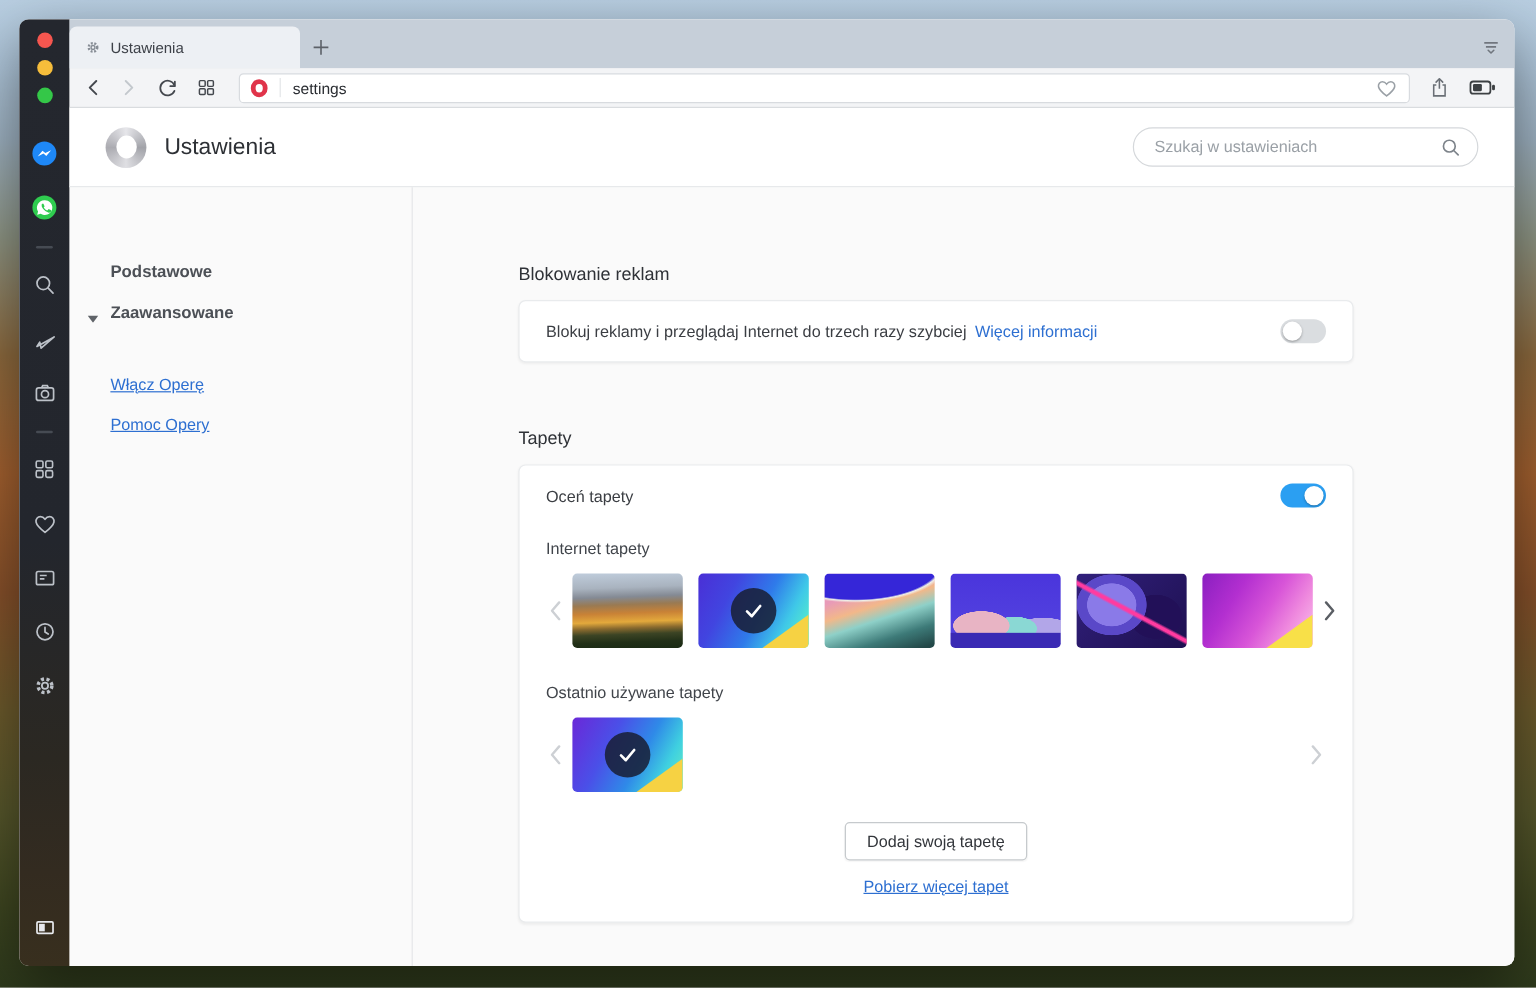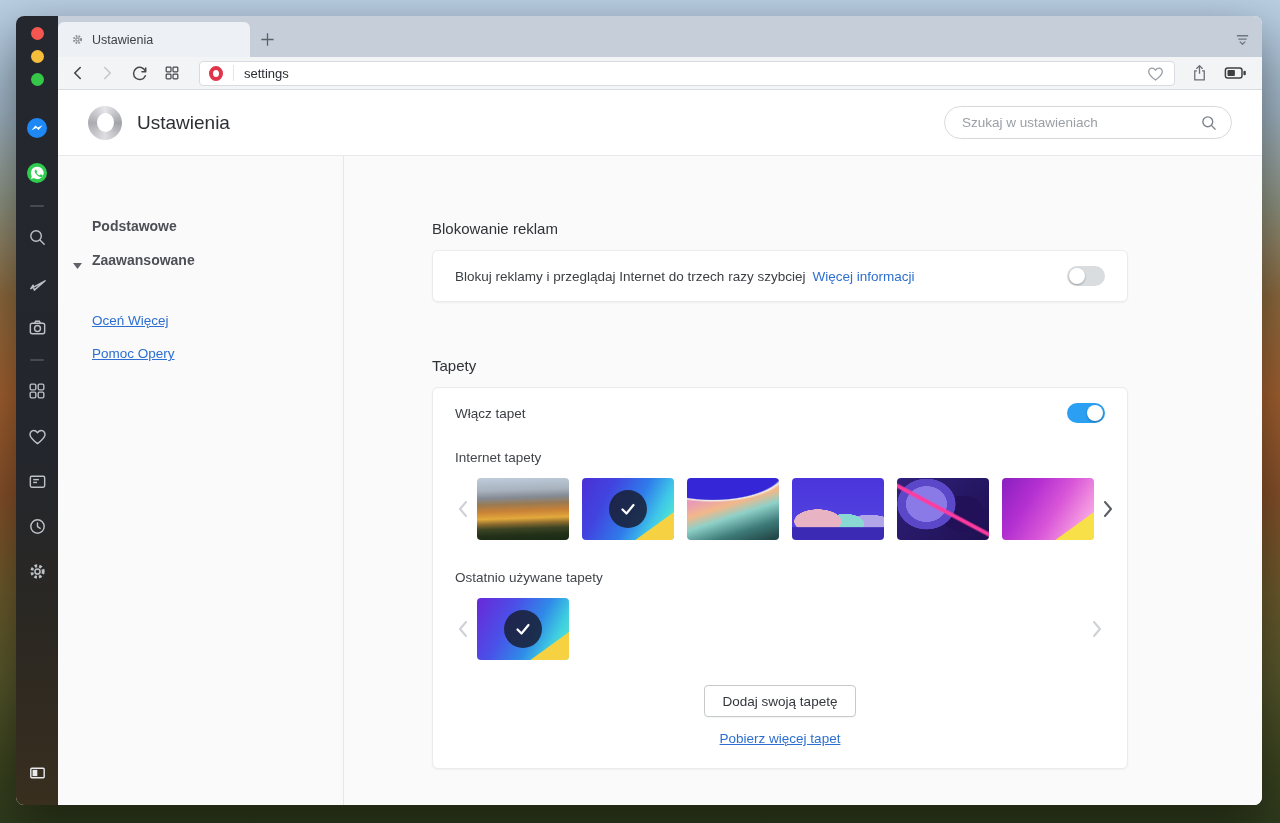--- a/index.html
+++ b/index.html
@@ -336,42 +336,42 @@
           </div>
           <div class="nav-item">
             <span class="nav-caret">
               <svg width="9" height="6" viewBox="0 0 9 6">
                   <polygon points="0,0 9,0 4.5,6" fill="#5f6368"></polygon>
                 </svg>
             </span>
             <span>Zaawansowane</span>
           </div>
           <div class="nav-links">
-            <a class="nav-link">Oceń Więcej</a>
+            <a class="nav-link">Włącz Operę</a>
             <a class="nav-link">Pomoc Opery</a>
           </div>
         </div>
 
         <div class="settings-main">
 
           <div class="section-h">Blokowanie reklam</div>
           <div class="card">
             <div class="card-row">
               <span class="row-text">Blokuj reklamy i przeglądaj Internet do trzech razy szybciej</span>
               <a class="inline-link">Więcej informacji</a>
               <div class="toggle">
                   <div class="knob"></div>
                 </div>
             </div>
           </div>
 
           <div class="section-h gap-top">Tapety</div>
           <div class="card card-pad">
             <div class="card-row" style="padding:0">
-              <span class="row-text">Włącz tapet</span>
+              <span class="row-text">Oceń tapety</span>
               <div class="toggle on">
                   <div class="knob"></div>
                 </div>
             </div>
 
             <div class="sub-label">Internet tapety</div>
 
             <div class="carousel">
               <div class="car-btn">
                 <svg width="10" height="18" viewBox="0 0 10 18" style="stroke:#cdd0d4;stroke-width:2;fill:none">

